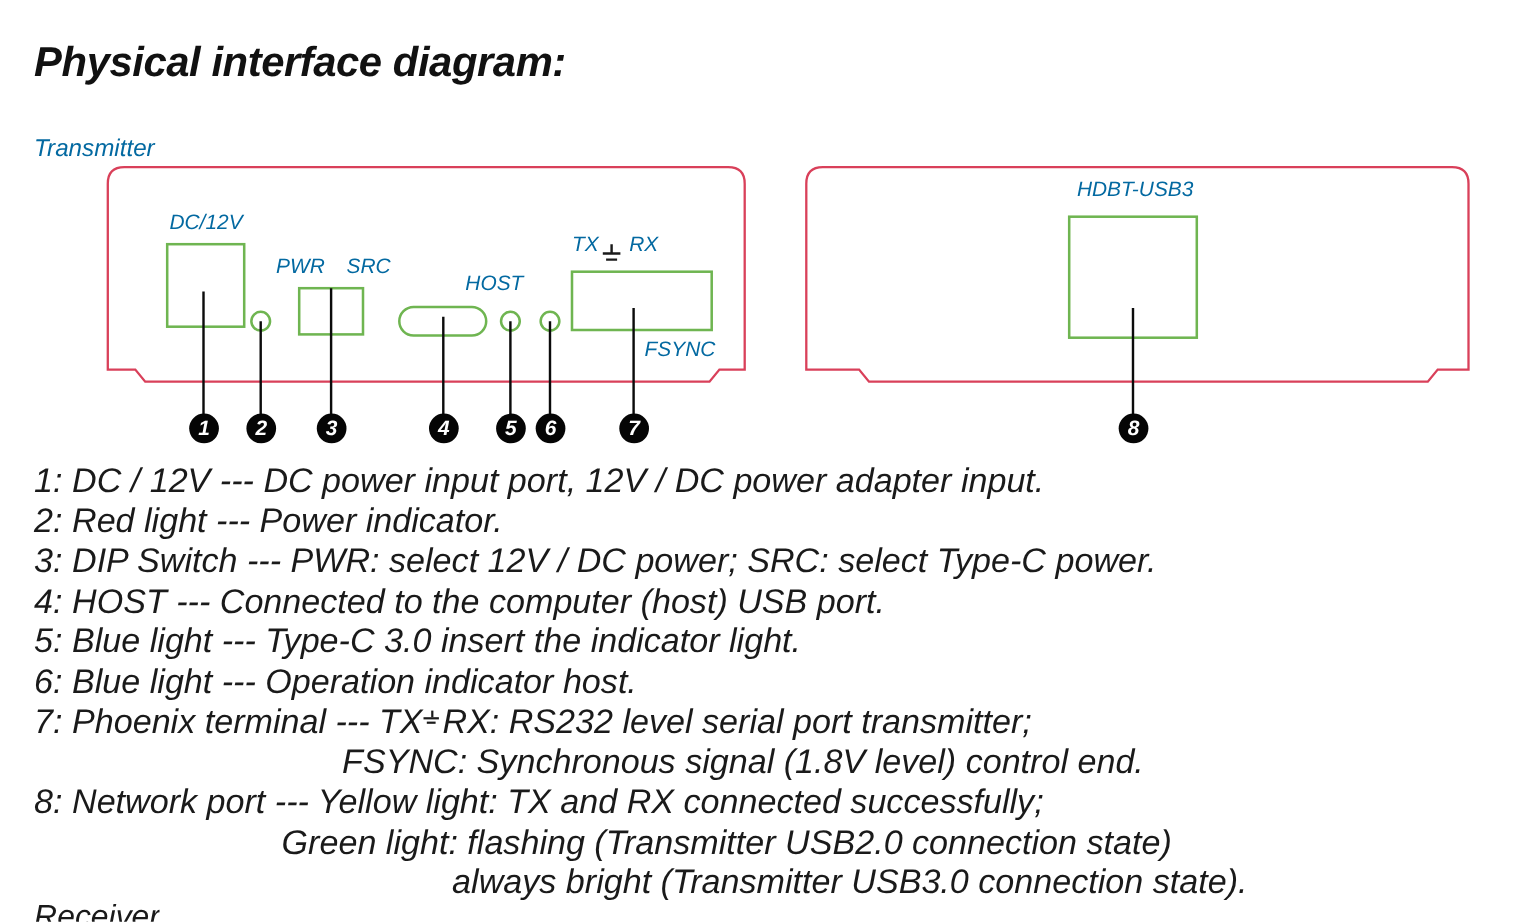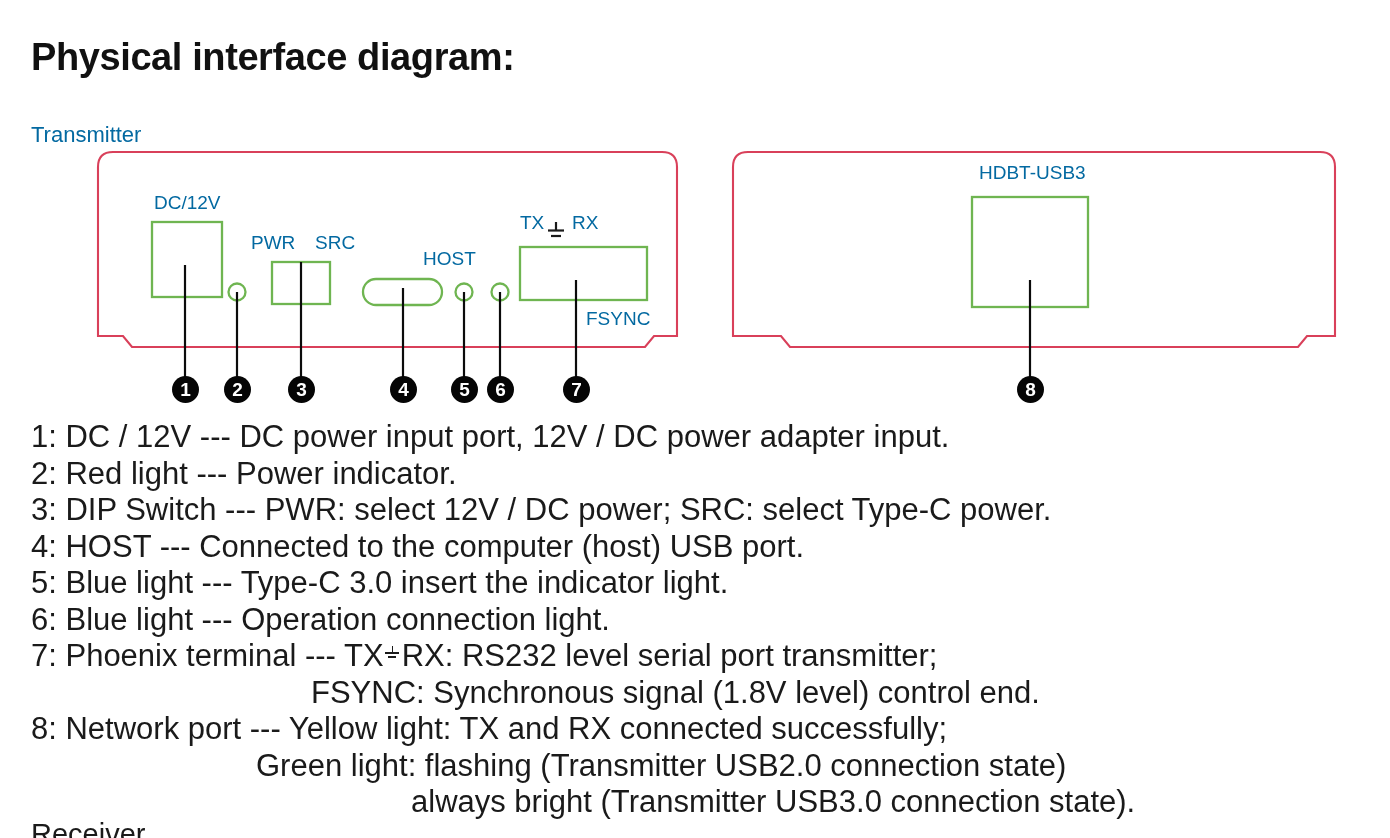--- a/index.html
+++ b/index.html
@@ -14,20 +14,21 @@
     position: relative;
     overflow: hidden;
     font-family: "Liberation Sans", sans-serif;
     color: #1a1a1a;
   }
   #page {
     position: absolute;
     left: 0; top: 0;
     width: 1152px;
     height: 838px;
+    font-style: italic;
   }
 
   
   .doc-title {
     position: absolute;
     left: 31px;
     top: 36px;
     font-size: 38px;
     font-weight: bold;
     letter-spacing: -0.4px;
@@ -228,21 +229,21 @@
     <div class="legend-line">1: DC / 12V --- DC power input port, 12V / DC power adapter input.</div>
 
     <div class="legend-line">2: Red light --- Power indicator.</div>
 
     <div class="legend-line">3: DIP Switch --- PWR: select 12V / DC power; SRC: select Type-C power.</div>
 
     <div class="legend-line">4: HOST --- Connected to the computer (host) USB port.</div>
 
     <div class="legend-line">5: Blue light --- Type-C 3.0 insert the indicator light.</div>
 
-    <div class="legend-line">6: Blue light --- Operation connection light.</div>
+    <div class="legend-line">6: Blue light --- Operation indicator host.</div>
 
     <div class="legend-line">
       <span>7: Phoenix terminal --- TX</span><span class="gnd small">&nbsp;<i class="stem"></i><i class="bar1"></i><i class="bar2"></i></span><span>RX: RS232 level serial port transmitter;</span>
     </div>
 
     <div class="legend-line indent-1">FSYNC: Synchronous signal (1.8V level) control end.</div>
 
     <div class="legend-line">8: Network port --- Yellow light: TX and RX connected successfully;</div>
 
     <div class="legend-line indent-2">Green light: flashing (Transmitter USB2.0 connection state)</div>

